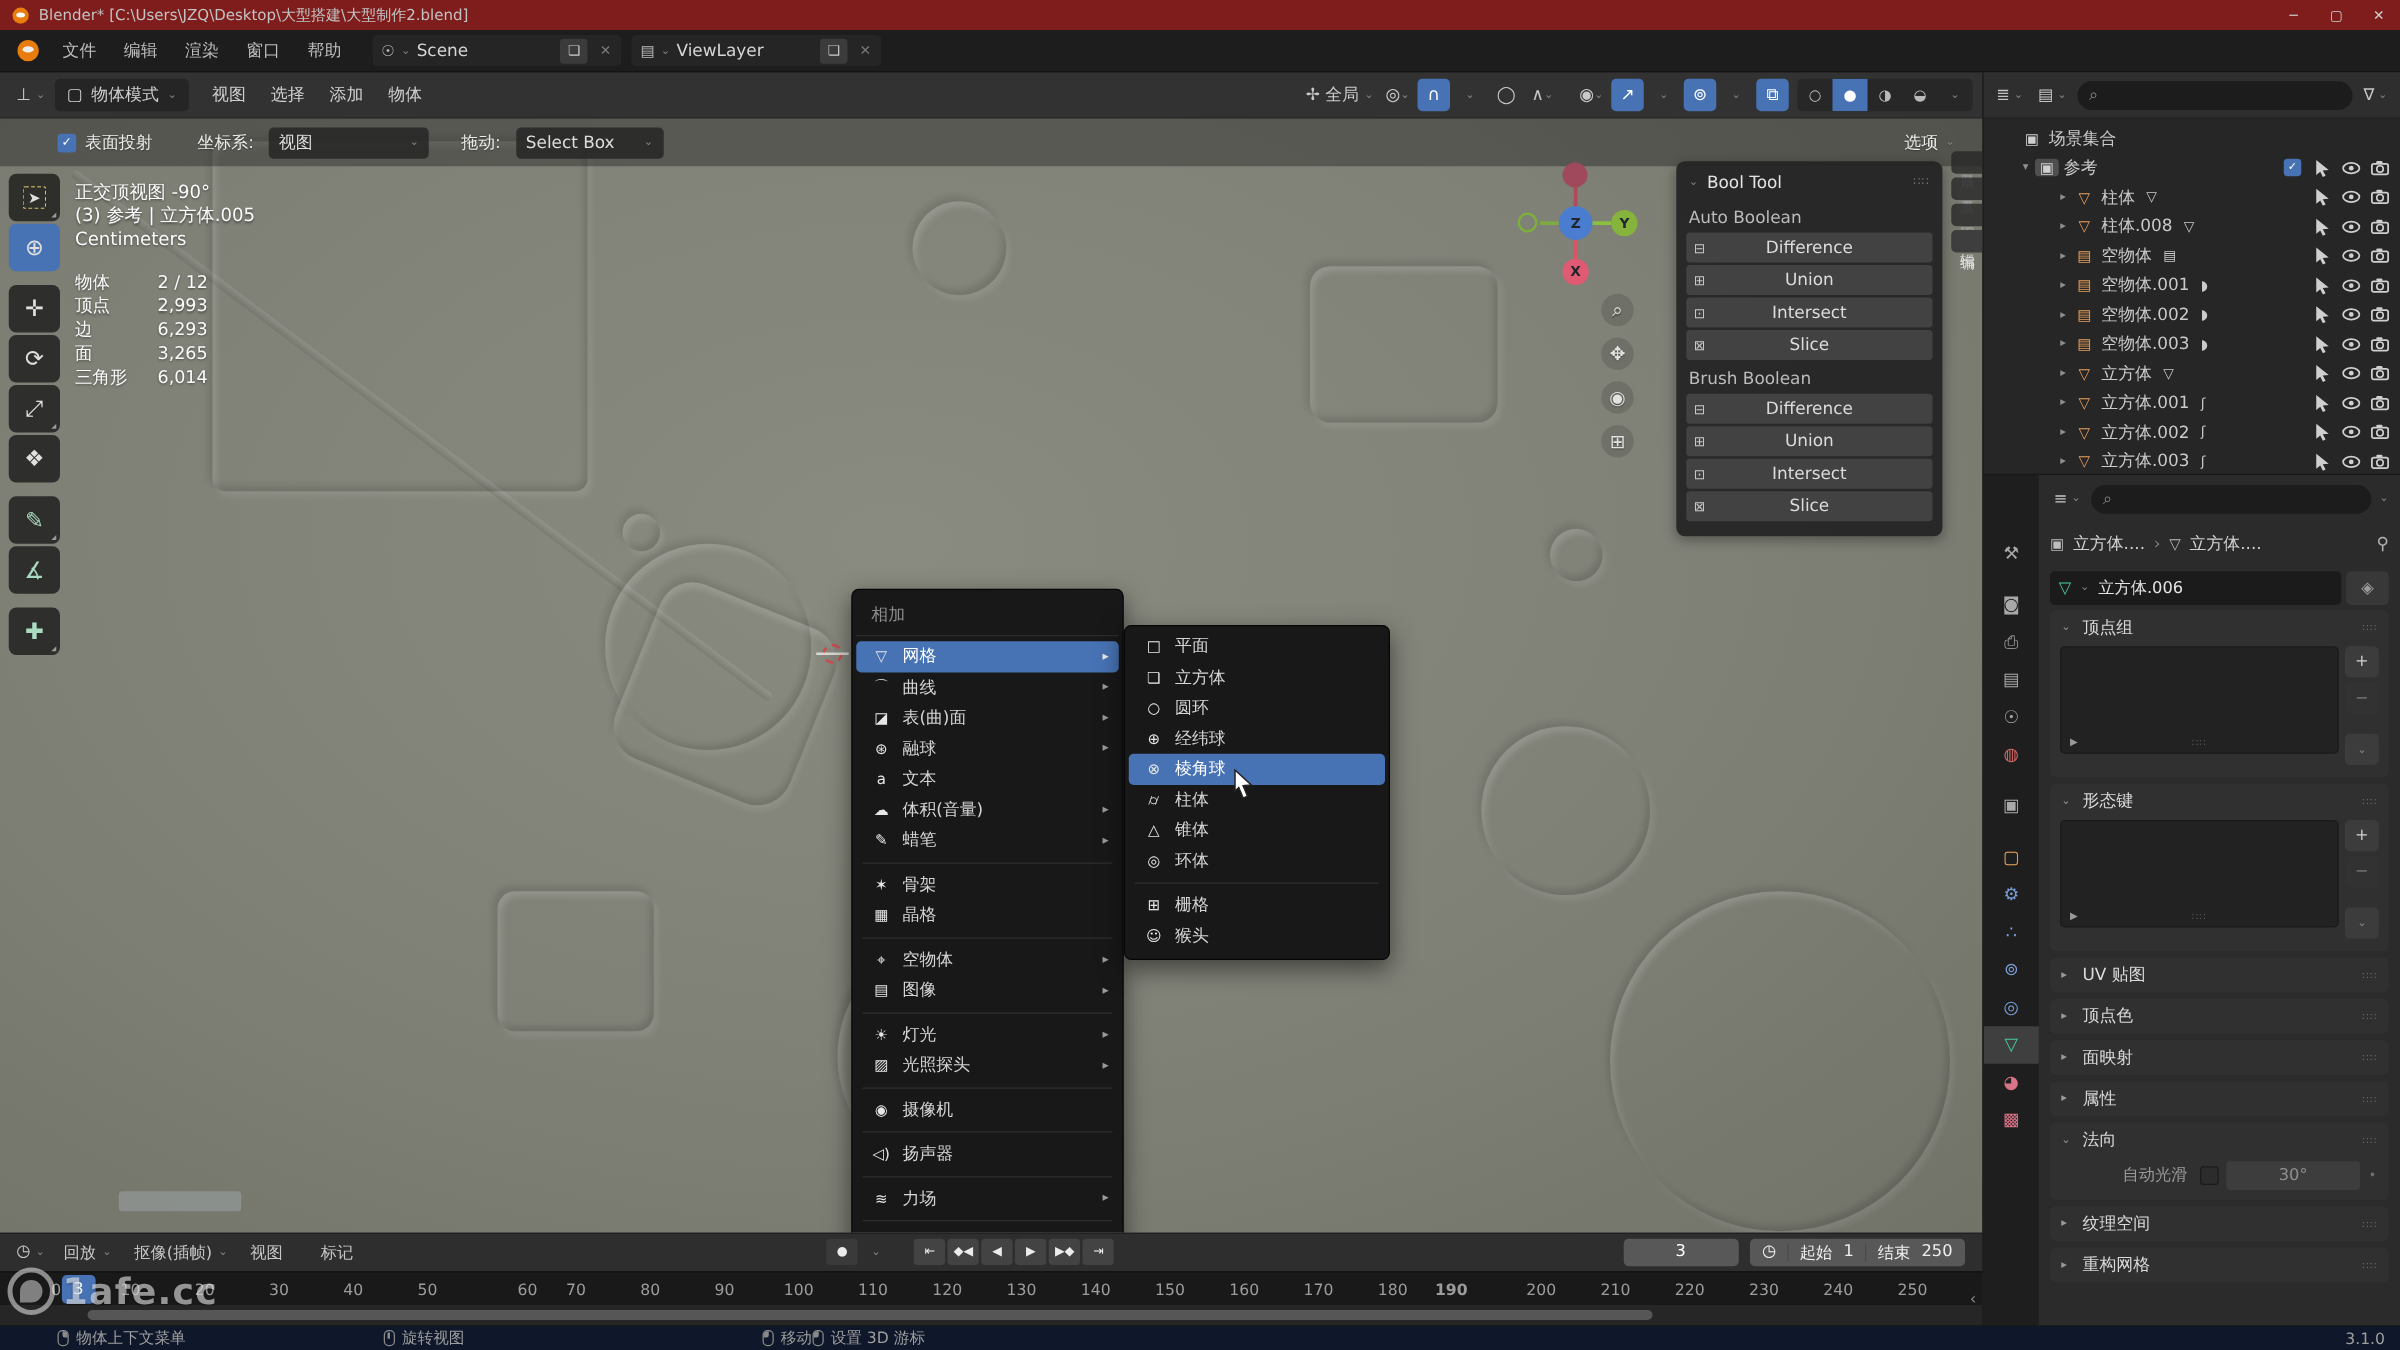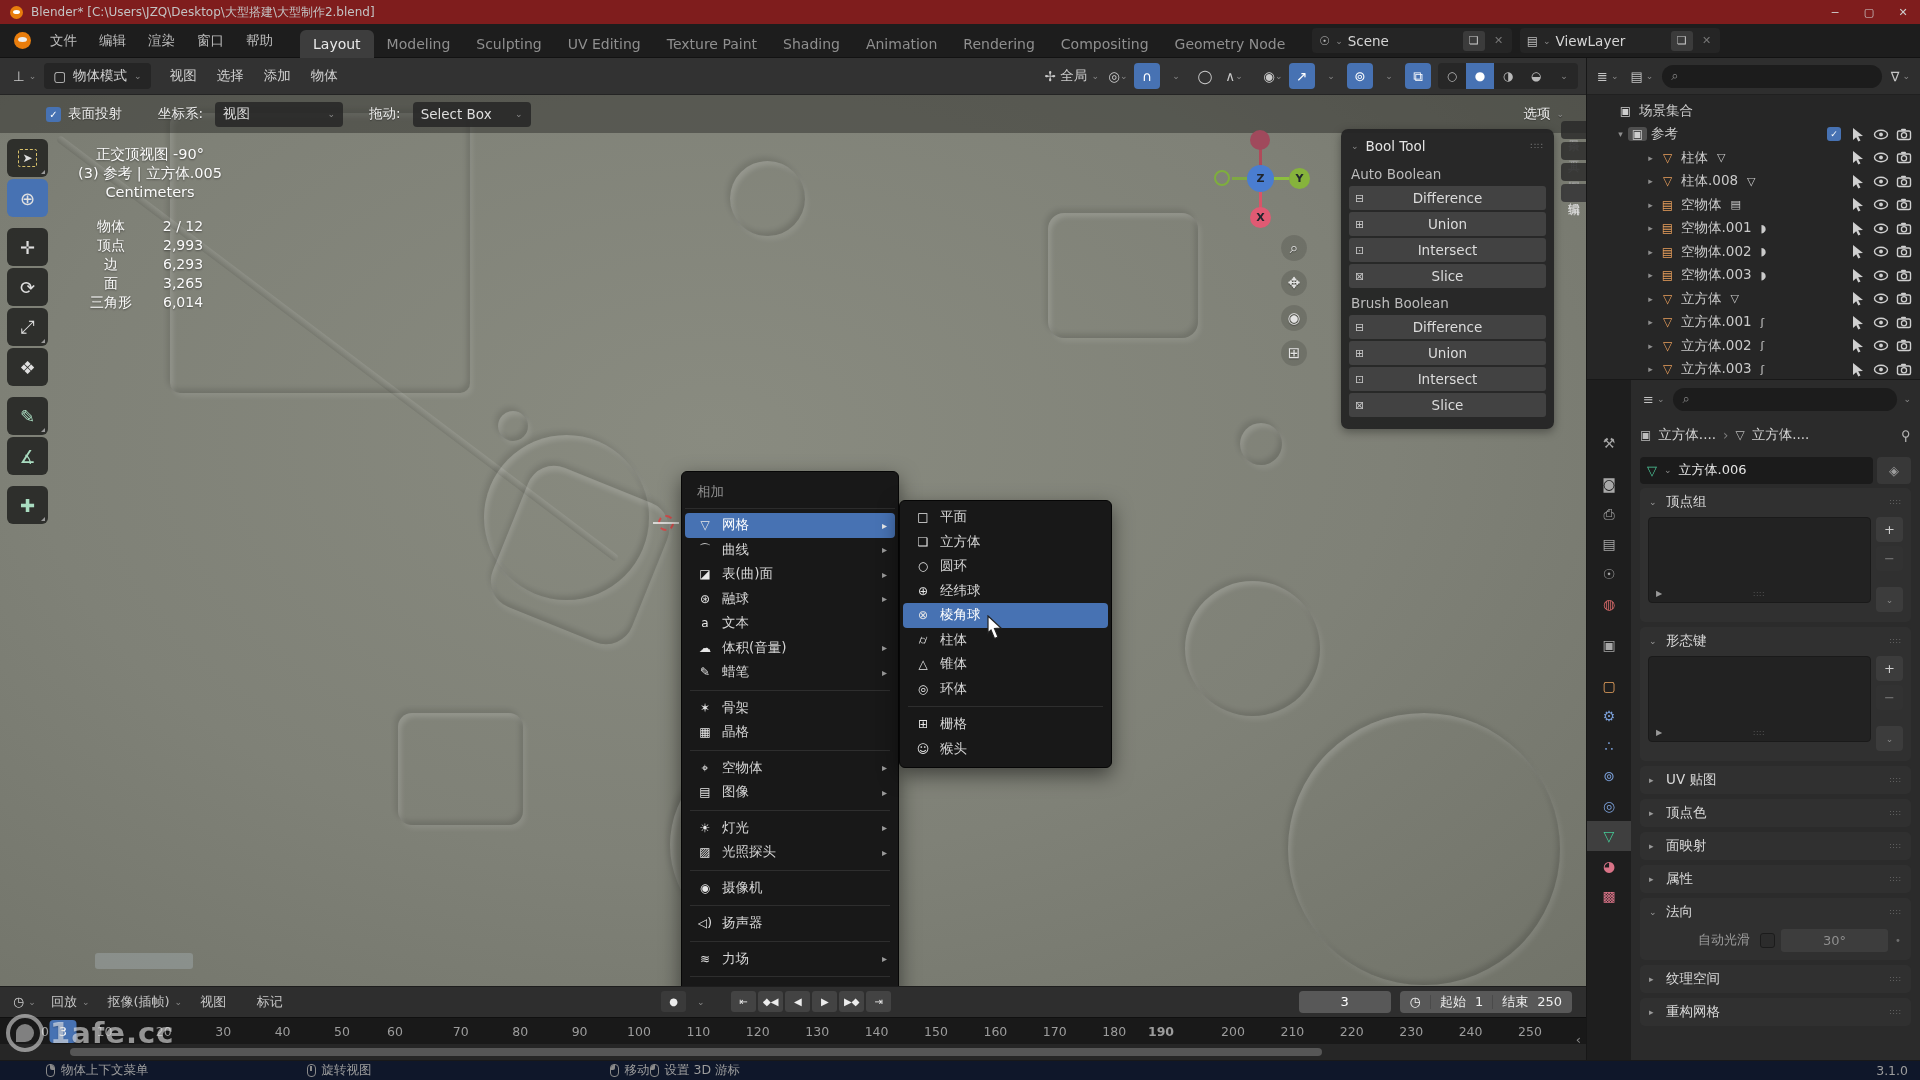--- a/index.html
+++ b/index.html
@@ -65,21 +65,21 @@
   
   .toolbar { position:absolute; left:7px; top:44px; display:flex; flex-direction:column; gap:2px; z-index:5; }
   .tool-btn { width:41px; height:38px; background:rgba(43,44,41,.96); border-radius:6px; display:flex; align-items:center; justify-content:center; color:#e0e0e0; font-size:18px; position:relative; }
   .tool-btn.active { background:#4772b3; }
   .tool-btn.green { color:#a9dcc0; }
   .tool-btn.grp { margin-top:9px; }
   .tool-btn .corner { position:absolute; right:3px; bottom:3px; width:0; height:0; border-left:4px solid transparent; border-bottom:4px solid #9a9a9a; }
   .dashedbox { border:1.5px dashed #d8c06a; border-radius:2px; padding:1px 3px; font-size:12px; }
 
   
-  .hud { position:absolute; left:78px; top:50px; color:#fbfbfb; text-shadow:0 1px 2px rgba(0,0,0,.45); font-size:14.5px; line-height:1.3; z-index:4;text-align:center; }
+  .hud { position:absolute; left:60px; top:50px; color:#fbfbfb; text-shadow:0 1px 2px rgba(0,0,0,.45); font-size:14.5px; line-height:1.3; z-index:4; }
   .stats { margin-top:15px; display:grid; grid-template-columns:66px auto; row-gap:1px; font-size:14px; }
 
   
   .gizmo { position:absolute; left:1205px; top:28px; width:112px; height:112px; z-index:4; }
   .gz { position:absolute; border-radius:50%; display:flex; align-items:center; justify-content:center; font-size:11px; font-weight:bold; color:#20262e; }
   .gz-line { position:absolute; background:#888; }
   .navbtns { position:absolute; left:1281px; top:140px; display:flex; flex-direction:column; gap:9px; z-index:4; }
   .navbtn { width:26px; height:26px; border-radius:50%; background:rgba(0,0,0,.13); color:#e2e2e2; display:flex; align-items:center; justify-content:center; font-size:15px; text-shadow:0 1px 1px rgba(0,0,0,.4); }
 
   
@@ -216,33 +216,20 @@
 <div class="topbar">
   <span class="tb-logo"></span>
   <div style="display:flex">
 
   <span class="menu-label">文件</span>
       <span class="menu-label">编辑</span>
       <span class="menu-label">渲染</span>
       <span class="menu-label">窗口</span>
       <span class="menu-label">帮助</span>
     </div>
-  <div class="ws-tabs">
-
-  <span class="ws-tab active">Layout</span>
-      <span class="ws-tab">Modeling</span>
-      <span class="ws-tab">Sculpting</span>
-      <span class="ws-tab">UV Editing</span>
-      <span class="ws-tab">Texture Paint</span>
-      <span class="ws-tab">Shading</span>
-      <span class="ws-tab">Animation</span>
-      <span class="ws-tab">Rendering</span>
-      <span class="ws-tab">Compositing</span>
-      <span class="ws-tab">Geometry Node</span>
-    </div>
   <div class="id-field">
     <span class="fld-ico">☉</span>
     <span class="chev">⌄</span>
     <span class="fld-name">Scene</span>
     <span class="mini-btn">❏</span>
     <span class="mini-x">✕</span>
   </div>
   <div class="id-field" style="margin-left:8px;margin-right:4px">
     <span class="fld-ico">▤</span>
     <span class="chev">⌄</span>
@@ -688,21 +675,21 @@
       </div>
     </div>
     <div class="tl-ruler">
       <span class="playhead" style="left: 62.82px;">3</span>
     <span class="ruler-num" style="left: 45px;">0</span>
         <span class="ruler-num" style="left: 104.4px;">10</span>
         <span class="ruler-num" style="left: 163.8px;">20</span>
         <span class="ruler-num" style="left: 223.2px;">30</span>
         <span class="ruler-num" style="left: 282.6px;">40</span>
         <span class="ruler-num" style="left: 342px;">50</span>
-        <span class="ruler-num" style="left: 395px;">60</span>
+        <span class="ruler-num" style="left: 422px;">60</span>
         <span class="ruler-num" style="left: 460.8px;">70</span>
         <span class="ruler-num" style="left: 520.2px;">80</span>
         <span class="ruler-num" style="left: 579.6px;">90</span>
         <span class="ruler-num" style="left: 639px;">100</span>
         <span class="ruler-num" style="left: 698.4px;">110</span>
         <span class="ruler-num" style="left: 757.8px;">120</span>
         <span class="ruler-num" style="left: 817.2px;">130</span>
         <span class="ruler-num" style="left: 876.6px;">140</span>
         <span class="ruler-num" style="left: 936px;">150</span>
         <span class="ruler-num" style="left: 995.4px;">160</span>

